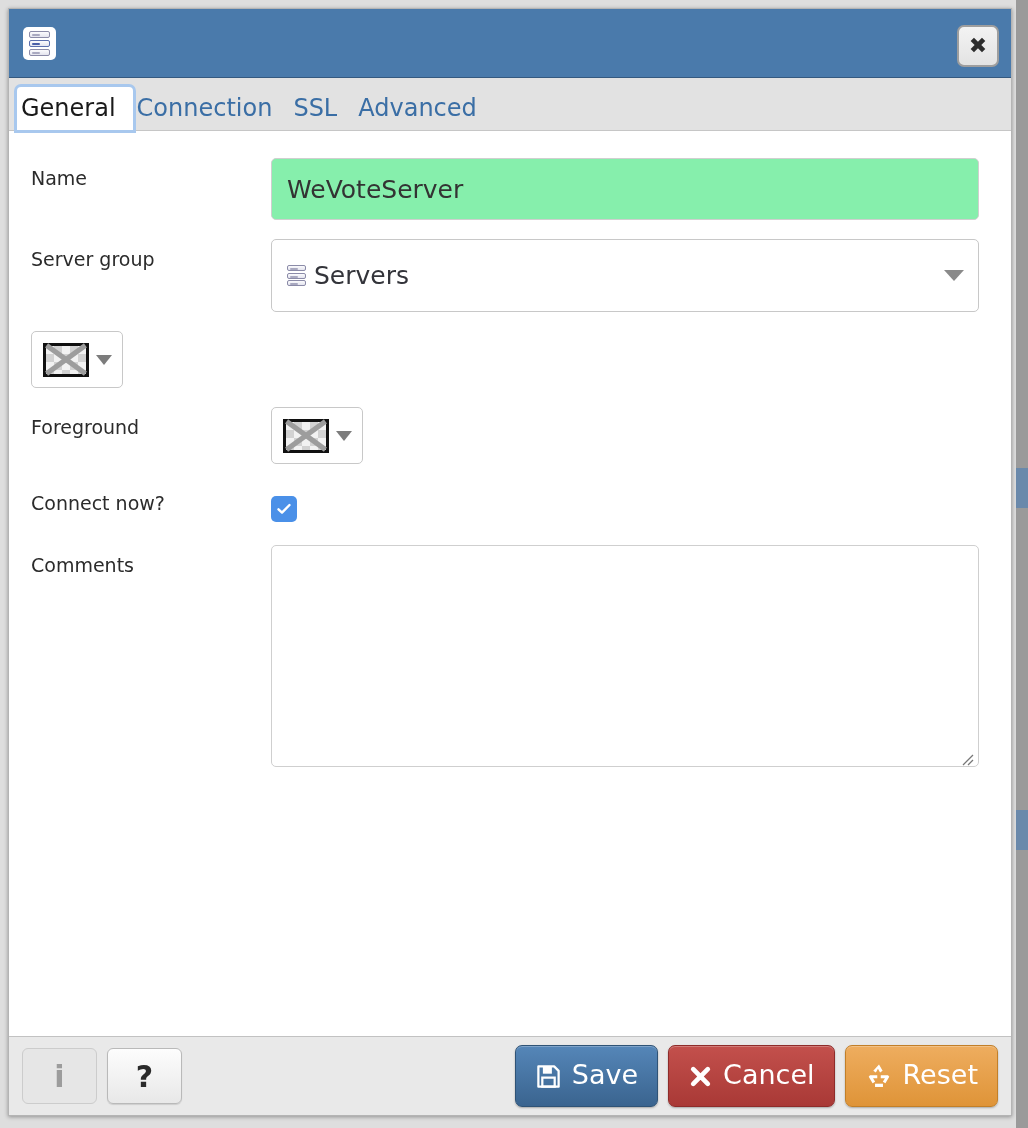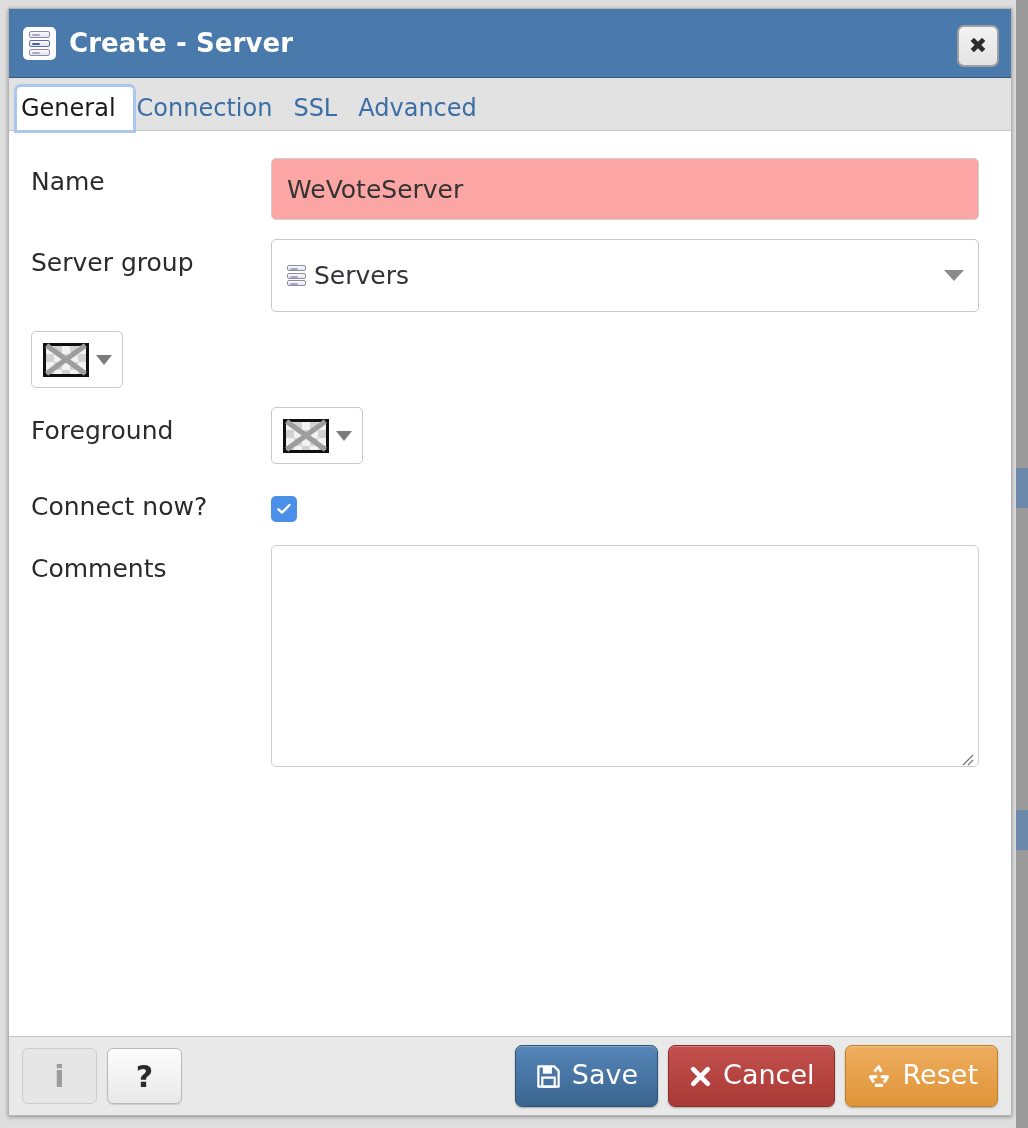--- a/index.html
+++ b/index.html
@@ -110,31 +110,31 @@
   #formbody {
     flex: 1 1 auto;
     background: #ffffff;
     padding: 27px 22px 0 22px;
     overflow: hidden;
     border-left: 0;
   }
   .row { display: flex; align-items: flex-start; margin-bottom: 19px; }
   .row-label {
     width: 240px; flex: 0 0 240px;
-    font-size: 25px; color: #2b2b2b;
+    font-size: 19px; color: #2b2b2b;
     line-height: 1.17;
     padding-top: 9px;
   }
   .row-field { flex: 1 1 auto; }
 
   .text-input {
     width: 708px; height: 62px;
     border: 1px solid #cfcfcf;
     border-radius: 5px;
-    background: #fca5a5;
+    background: #86efac;
     font-size: 25px; color: #333;
     padding: 0 15px;
     font-family: inherit;
     outline: none;
   }
 
   .select-box {
     width: 708px; height: 73px;
     border: 1px solid #c8c8c8;
     border-radius: 5px;
@@ -277,21 +277,20 @@
 </div>
 
 <div id="dialog">
 
   <div id="titlebar">
     <div id="title-icon">
       <div class="rack"></div>
       <div class="rack lit"></div>
       <div class="rack"></div>
     </div>
-    <div id="title-text">Create - Server</div>
     <div id="close-button">
       <span>✖</span>
     </div>
   </div>
 
   <div id="tabstrip">
     <div class="tab active">General</div>
     <div class="tab">Connection</div>
     <div class="tab">SSL</div>
     <div class="tab">Advanced</div>

